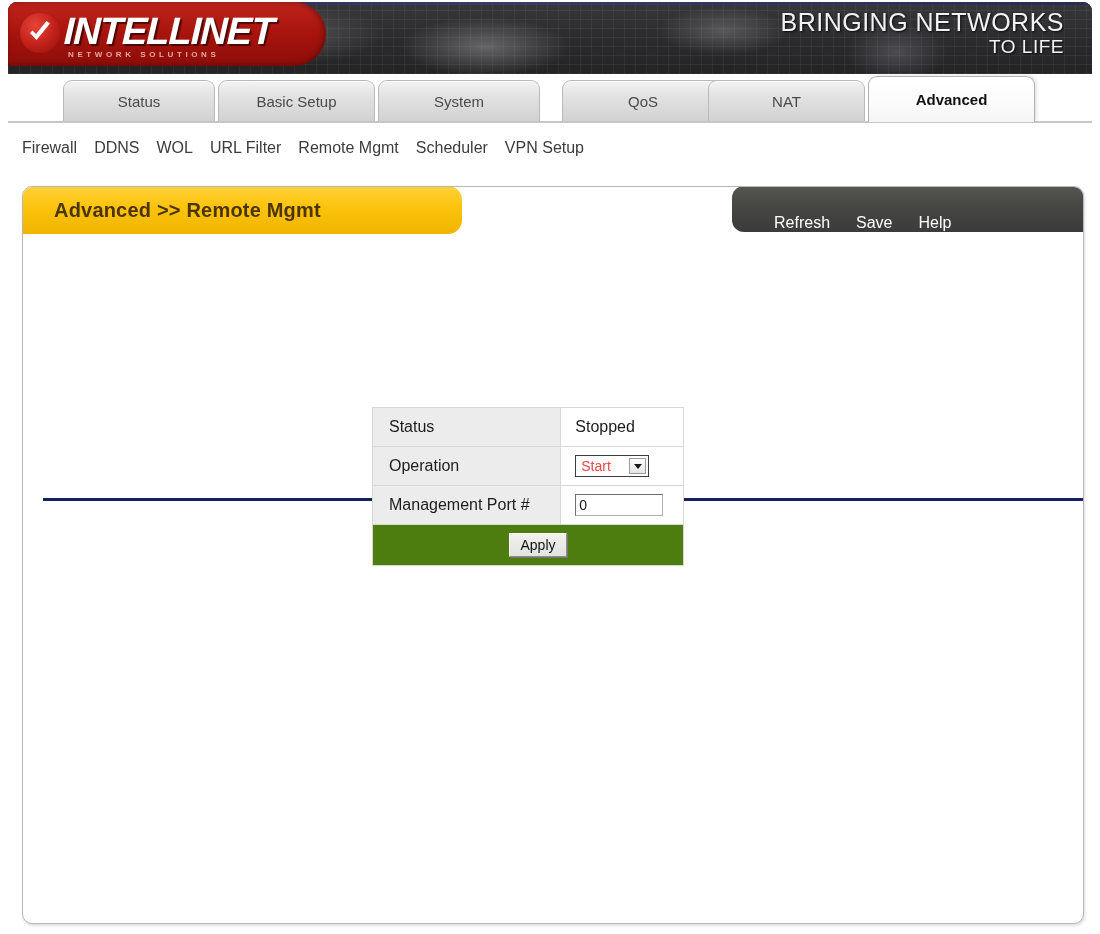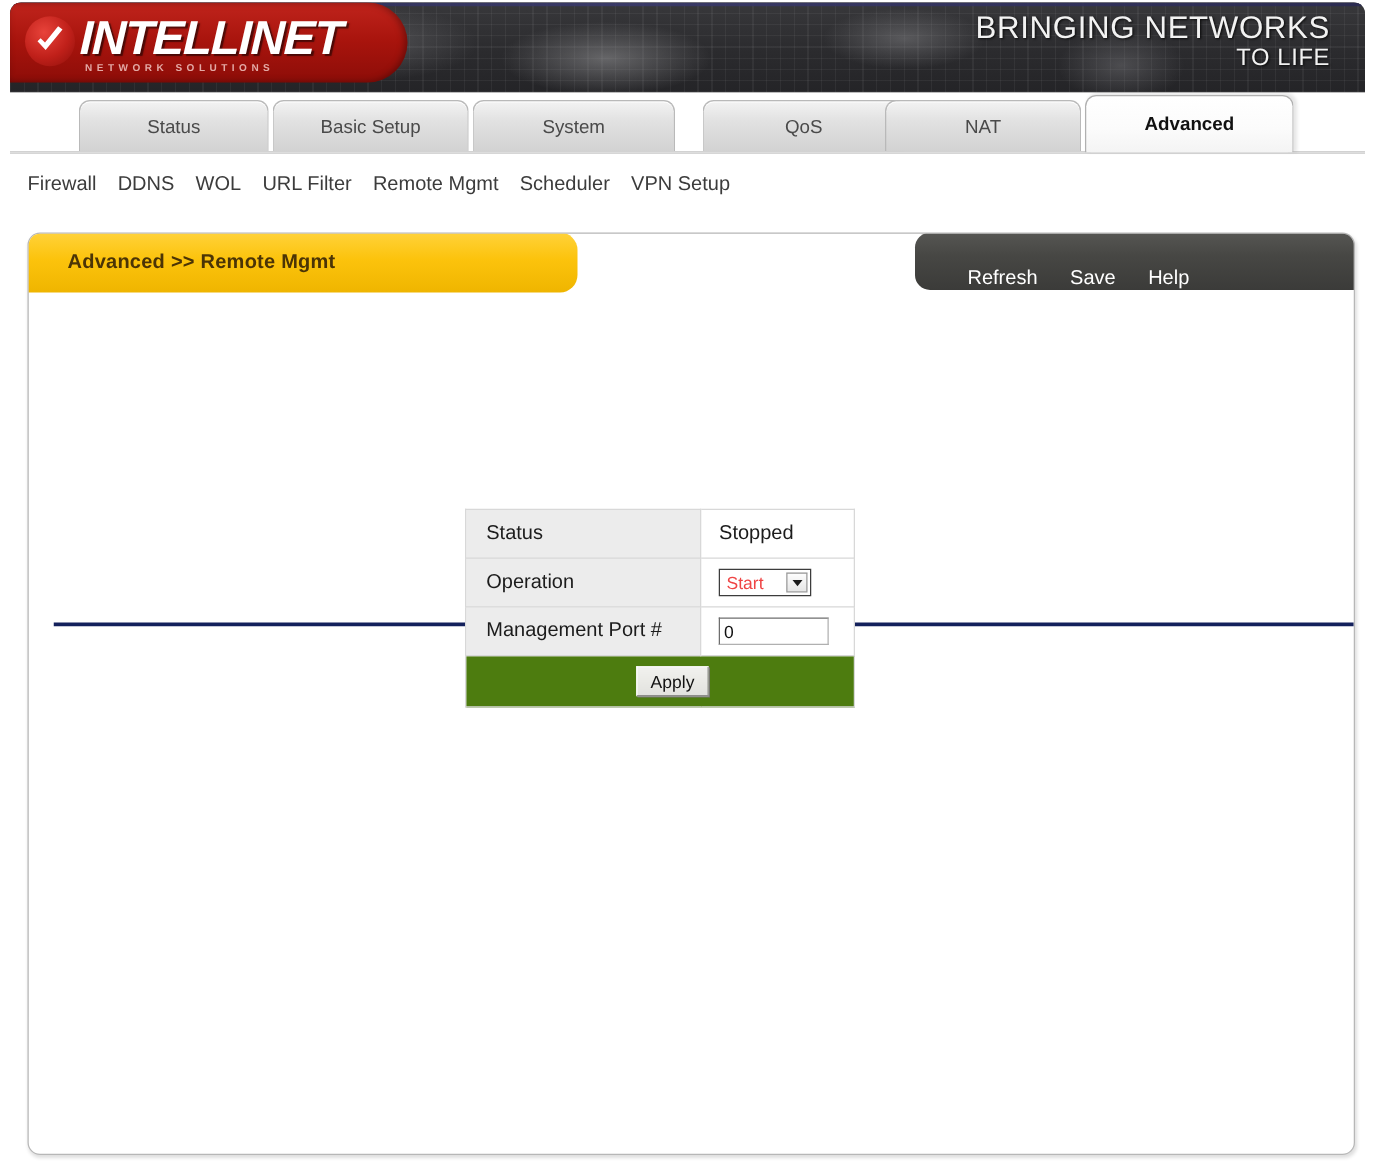--- a/index.html
+++ b/index.html
@@ -171,21 +171,21 @@
     position: absolute;
     left: -1px; top: -1px;
     width: 440px; height: 48px;
     background: linear-gradient(180deg, #ffd23a 0%, #fcc30c 45%, #efb500 100%);
     border-radius: 10px 14px 14px 0;
     display: flex;
     align-items: center;
     padding-left: 32px;
     box-sizing: border-box;
     color: #4b3406;
-    font-size: 16px;
+    font-size: 20px;
     font-weight: bold;
     letter-spacing: .2px;
   }
   
   .actionbar {
     position: absolute;
     right: -1px; top: -1px;
     width: 352px; height: 46px;
     background: linear-gradient(180deg, #565653 0%, #474744 40%, #3b3b39 100%);
     border-radius: 12px 10px 0 12px;

